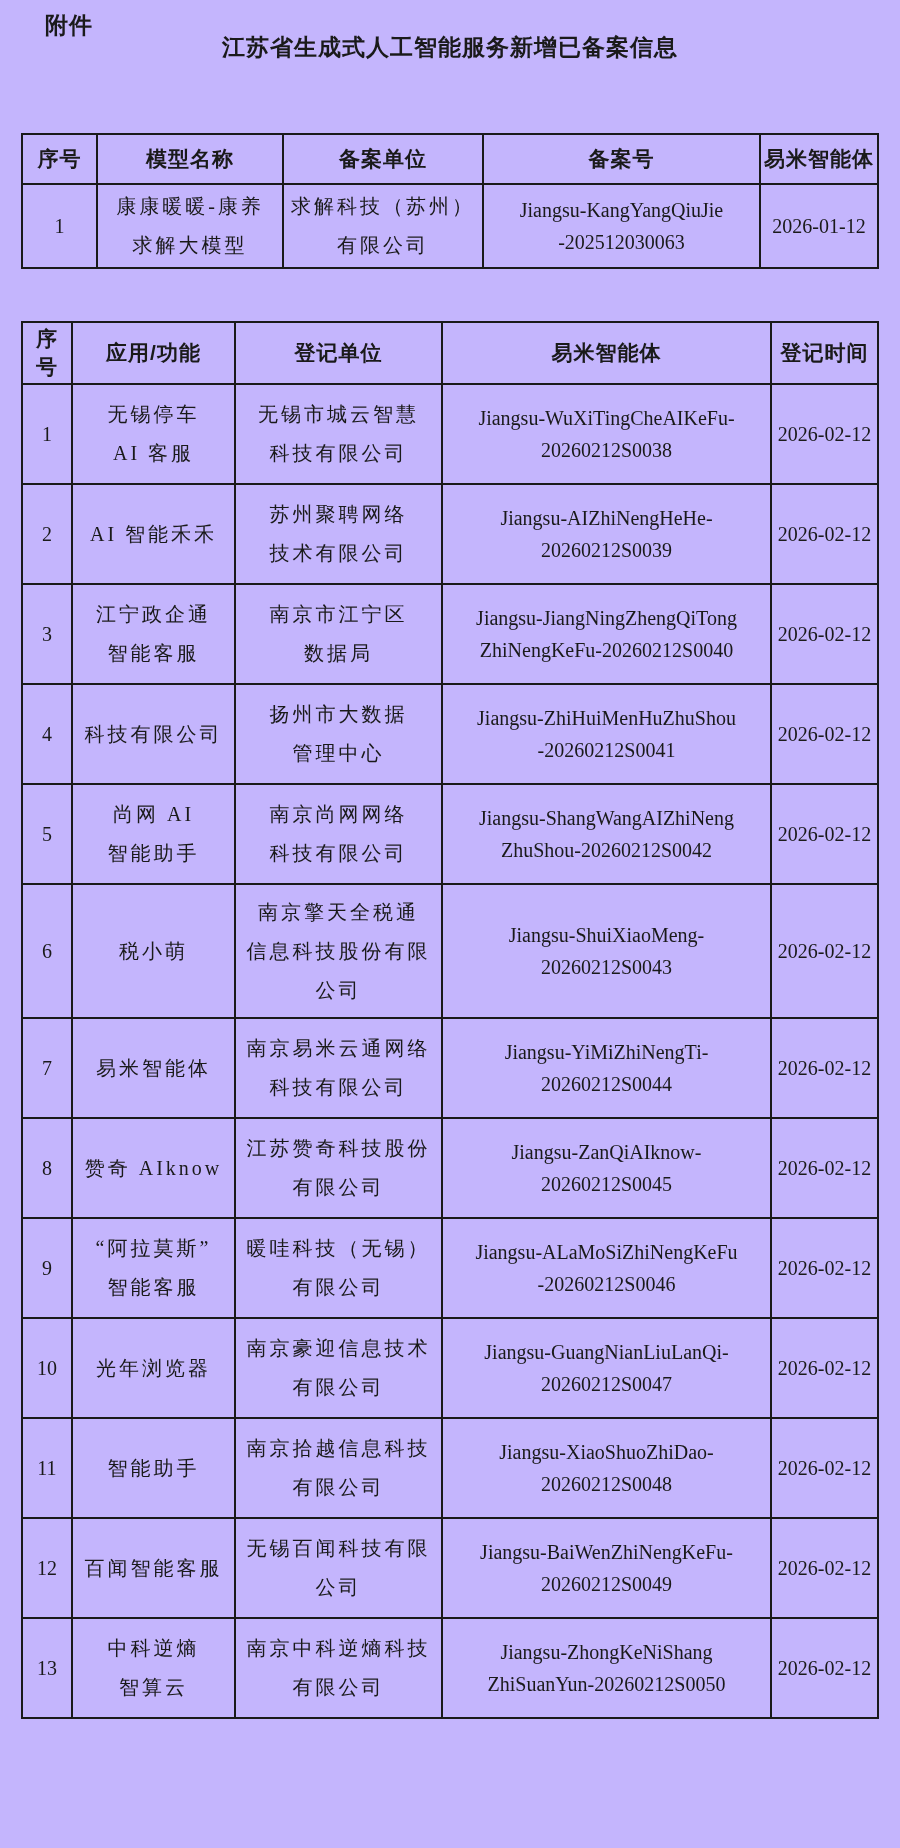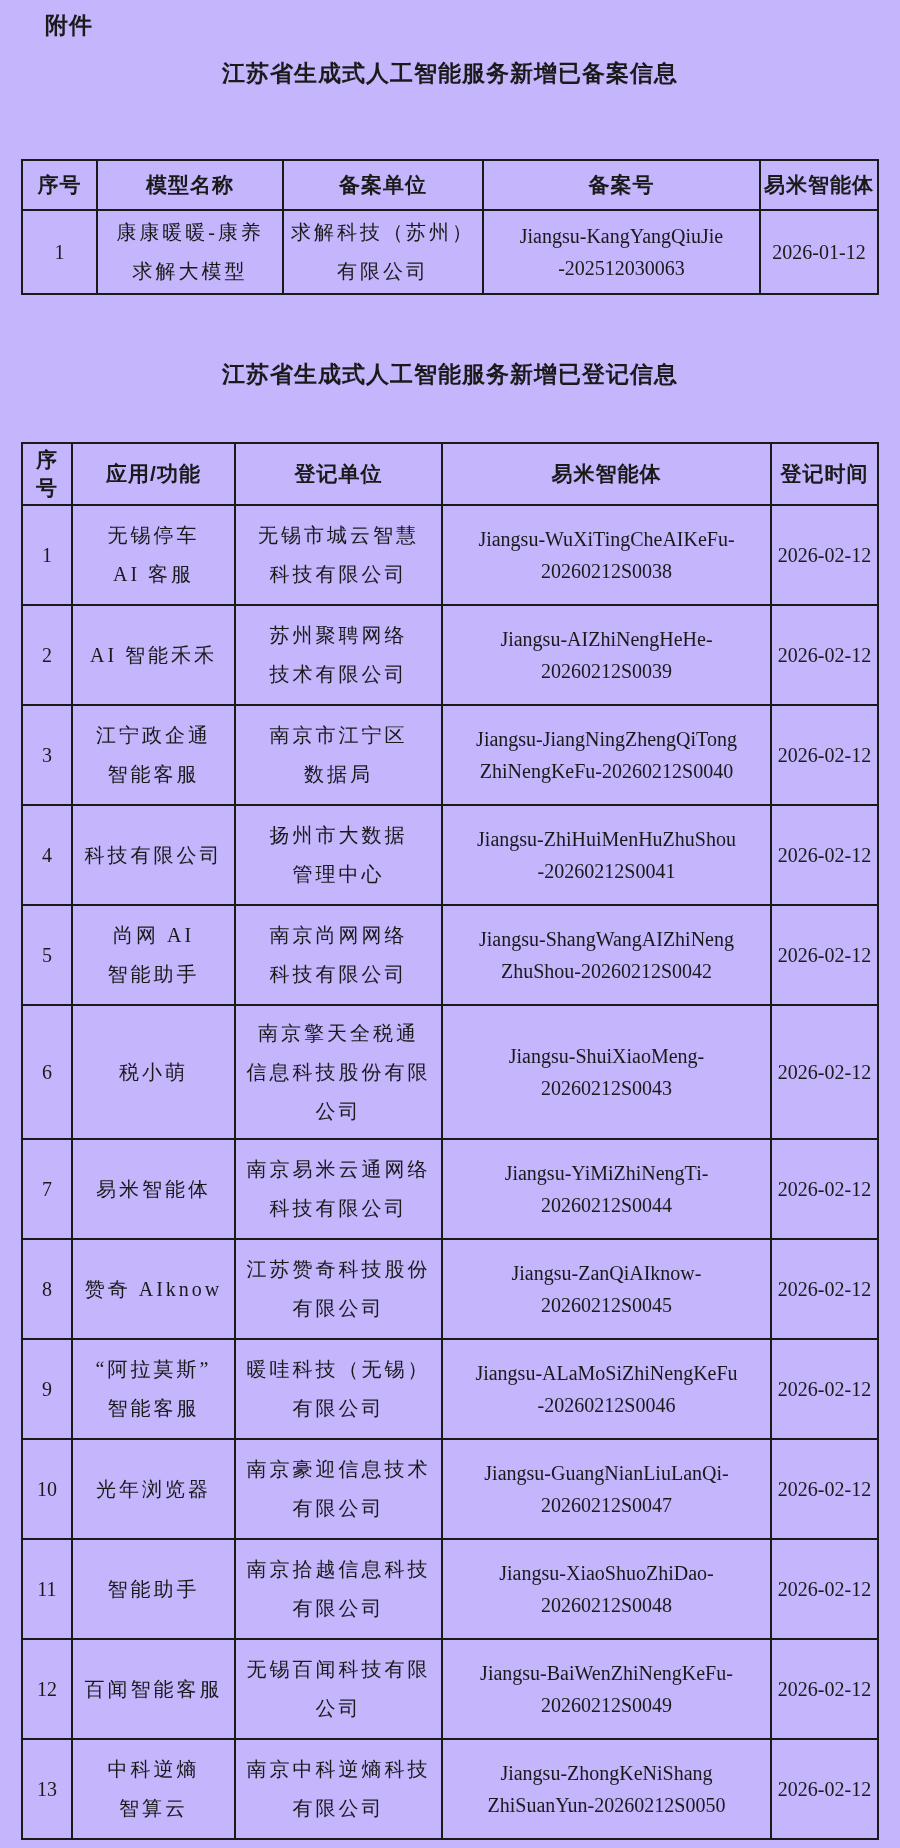--- a/index.html
+++ b/index.html
@@ -16,21 +16,21 @@
     font-family:"Liberation Sans", sans-serif;
     font-weight:bold; font-size:23px; letter-spacing:1px;
   }
   .doc-title {
     text-align:center;
     font-family:"Liberation Sans", sans-serif;
     font-weight:bold; font-size:23px;
     letter-spacing:1px;
     margin:0;
   }
-  .title-filed { padding-top:58px; }
+  .title-filed { padding-top:32px; }
   .title-registered { margin-top:64px; }
   table {
     border-collapse:collapse;
     margin:0 auto;
     table-layout:fixed;
     empty-cells:show;
   }
   .tbl-filed { margin-top:70px; width:856px; }
   .tbl-registered { margin-top:52px; width:856px; }
   th, td {
@@ -88,21 +88,20 @@
     <tr>
           <td class="c-no">1</td>
           <td class="c-name">康康暖暖-康养<br>求解大模型</td>
           <td class="c-org">求解科技（苏州）<br>有限公司</td>
           <td class="c-code">Jiangsu-KangYangQiuJie<br>-202512030063</td>
           <td class="c-date">2026-01-12</td>
         </tr>
       </tbody>
   </table>
 
-  <h1 class="doc-title title-registered">江苏省生成式人工智能服务新增已登记信息</h1>
 
   <table class="tbl-registered">
     <colgroup>
       <col style="width:50px">
       <col style="width:163px">
       <col style="width:207px">
       <col style="width:329px">
       <col style="width:107px">
     </colgroup>
     <thead>

